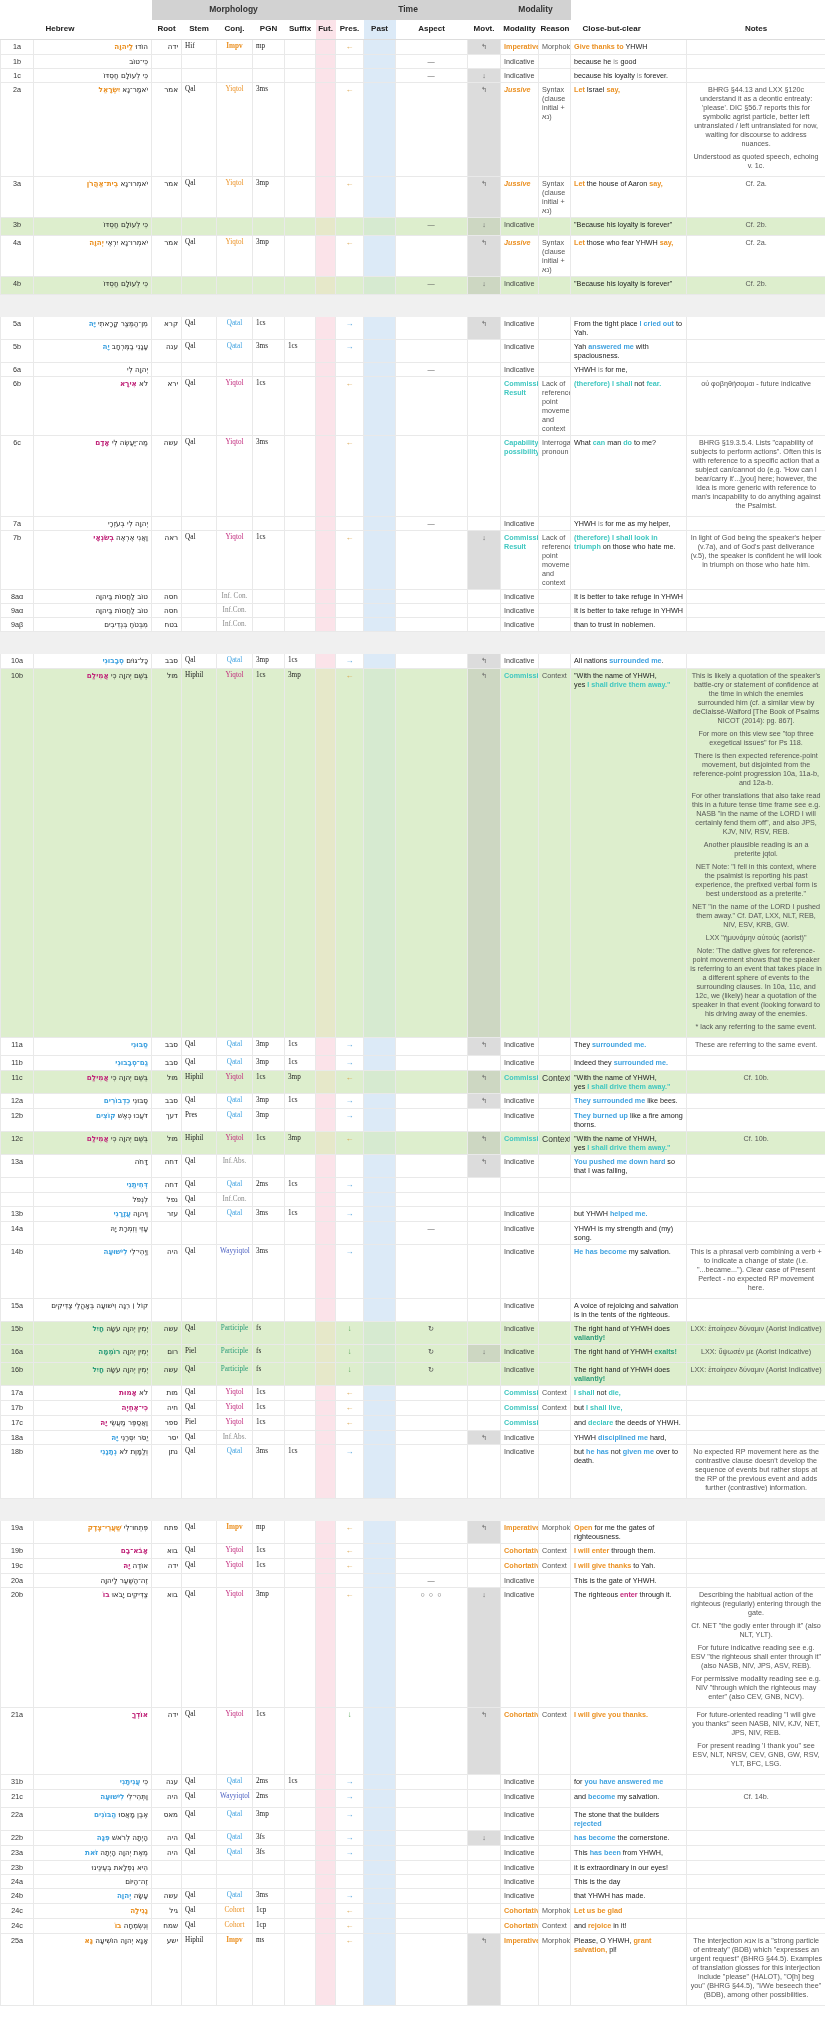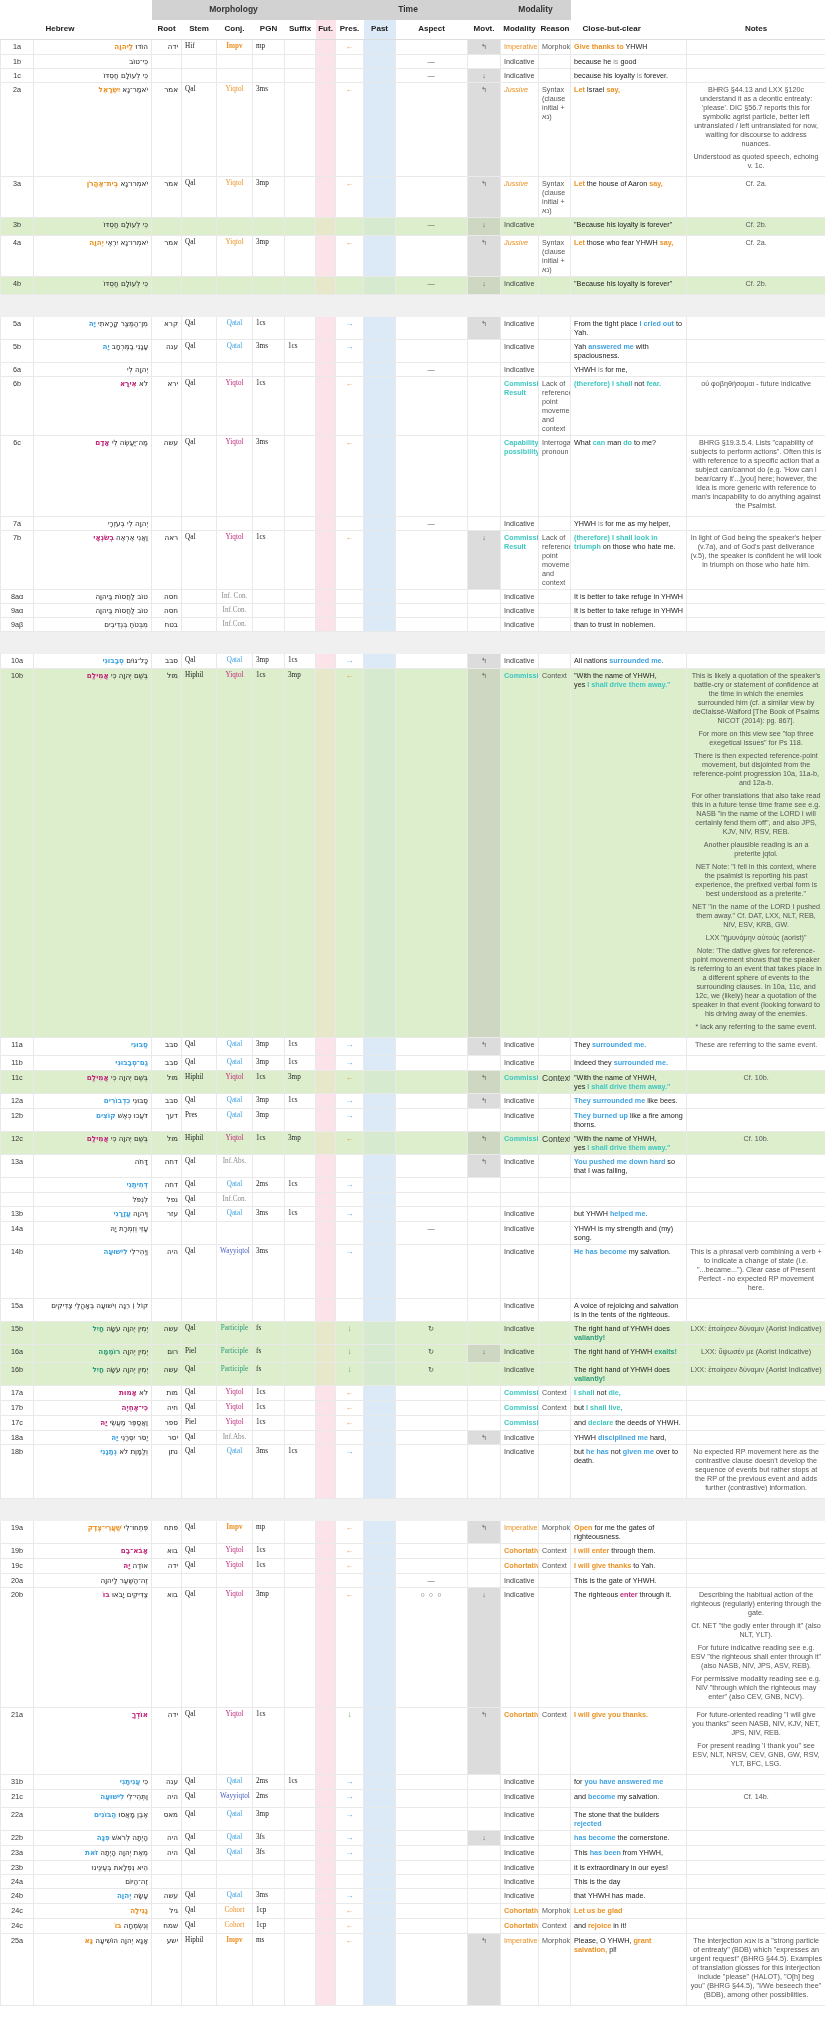--- a/index.html
+++ b/index.html
@@ -99,22 +99,22 @@
   .k-impv   { color:#eb9123; font-weight:bold; }
   .k-yiqtol-o { color:#eb9123; }
   .k-yiqtol { color:#c0267a; }
   .k-qatal  { color:#3fa2e0; }
   .k-wayy   { color:#4b5fc1; }
   .k-part   { color:#2c9c7a; }
   .k-inf    { color:#8a8a8a; }
   .k-cohort { color:#eb9123; }
 
   
-  .m-imperative { color:#eb9123; font-weight:normal; }
-  .m-jussive { color:#eb9123; font-weight:normal; font-style:italic; }
+  .m-imperative { color:#eb9123; font-weight:bold; }
+  .m-jussive { color:#eb9123; font-weight:bold; font-style:italic; }
   .m-cohortative { color:#eb9123; font-weight:bold; }
   .m-commissive { color:#3fc7c0; font-weight:bold; }
   .m-capability { color:#3fc7c0; font-weight:bold; }
   .m-indicative { color:#444; }
   .m-context { color:#333; font-size:8.5px; }
 
   
   .t-or { color:#eb9123; font-weight:bold; }
   .t-bl { color:#3fa2e0; font-weight:bold; }
   .t-cy { color:#3fc7c0; font-weight:bold; }

